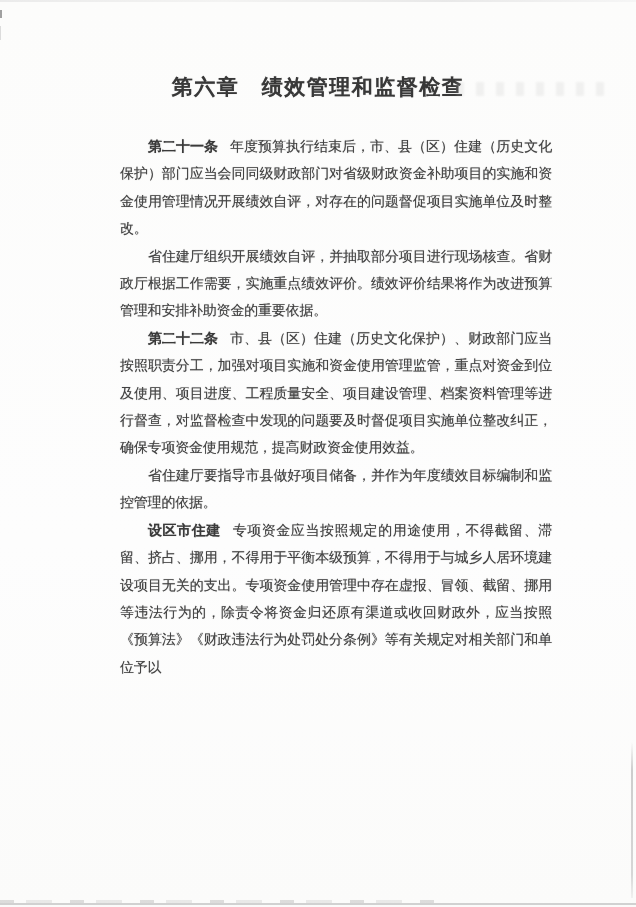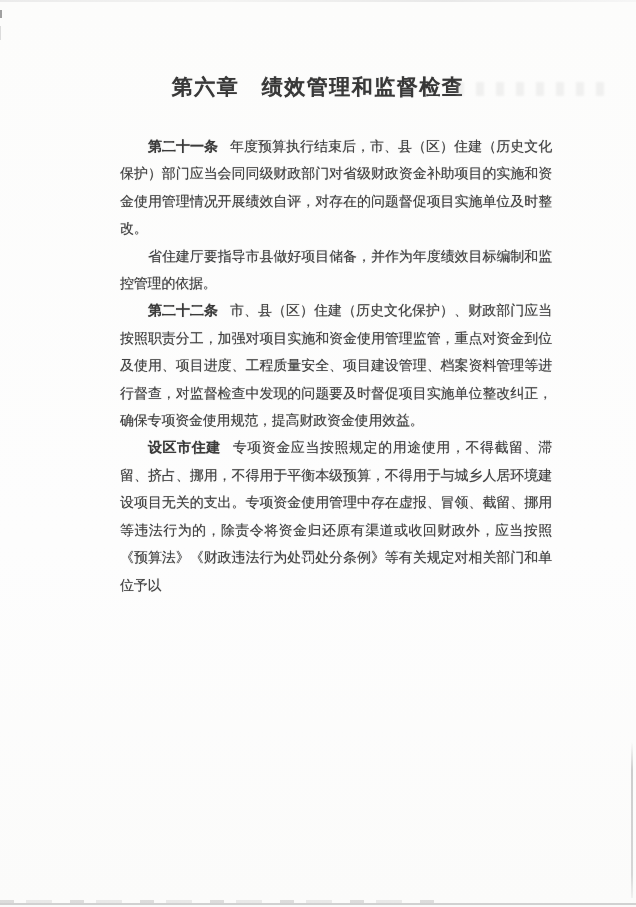--- a/index.html
+++ b/index.html
@@ -90,18 +90,19 @@
   <div class="edge-left-faint"></div>
   <div class="ghost-marks"></div>
   <div class="edge-right"></div>
   <div class="edge-bottom"></div>
   <div class="edge-bottom-dashes"></div>
 
   <h1 class="title">第六章　绩效管理和监督检查</h1>
 
   <div class="body-text">
     <p class="para"><span class="lead">第二十一条</span><span>年度预算执行结束后，市、县（区）住建（历史文化保护）部门应当会同同级财政部门对省级财政资金补助项目的实施和资金使用管理情况开展绩效自评，对存在的问题督促项目实施单位及时整改。</span></p>
+    <p class="para"><span>省住建厅组织开展绩效自评，并抽取部分项目进行现场核查。省财政厅根据工作需要，实施重点绩效评价。绩效评价结果将作为改进预算管理和安排补助资金的重要依据。</span></p>
+    <p class="para"><span class="lead">第二十二条</span><span>市、县（区）住建（历史文化保护）、财政部门应当按照职责分工，加强对项目实施和资金使用管理监管，重点对资金到位及使用、项目进度、工程质量安全、项目建设管理、档案资料管理等进行督查，对监督检查中发现的问题要及时督促项目实施单位整改纠正，确保专项资金使用规范，提高财政资金使用效益。</span></p>
     <p class="para"><span>省住建厅要指导市县做好项目储备，并作为年度绩效目标编制和监控管理的依据。</span></p>
-    <p class="para"><span class="lead">第二十二条</span><span>市、县（区）住建（历史文化保护）、财政部门应当按照职责分工，加强对项目实施和资金使用管理监管，重点对资金到位及使用、项目进度、工程质量安全、项目建设管理、档案资料管理等进行督查，对监督检查中发现的问题要及时督促项目实施单位整改纠正，确保专项资金使用规范，提高财政资金使用效益。</span></p>
     <p class="para"><span class="lead">设区市住建</span><span>专项资金应当按照规定的用途使用，不得截留、滞留、挤占、挪用，不得用于平衡本级预算，不得用于与城乡人居环境建设项目无关的支出。专项资金使用管理中存在虚报、冒领、截留、挪用等违法行为的，除责令将资金归还原有渠道或收回财政外，应当按照《预算法》《财政违法行为处罚处分条例》等有关规定对相关部门和单位予以</span></p>
   </div>
 
 </div>
 
 </body></html>

